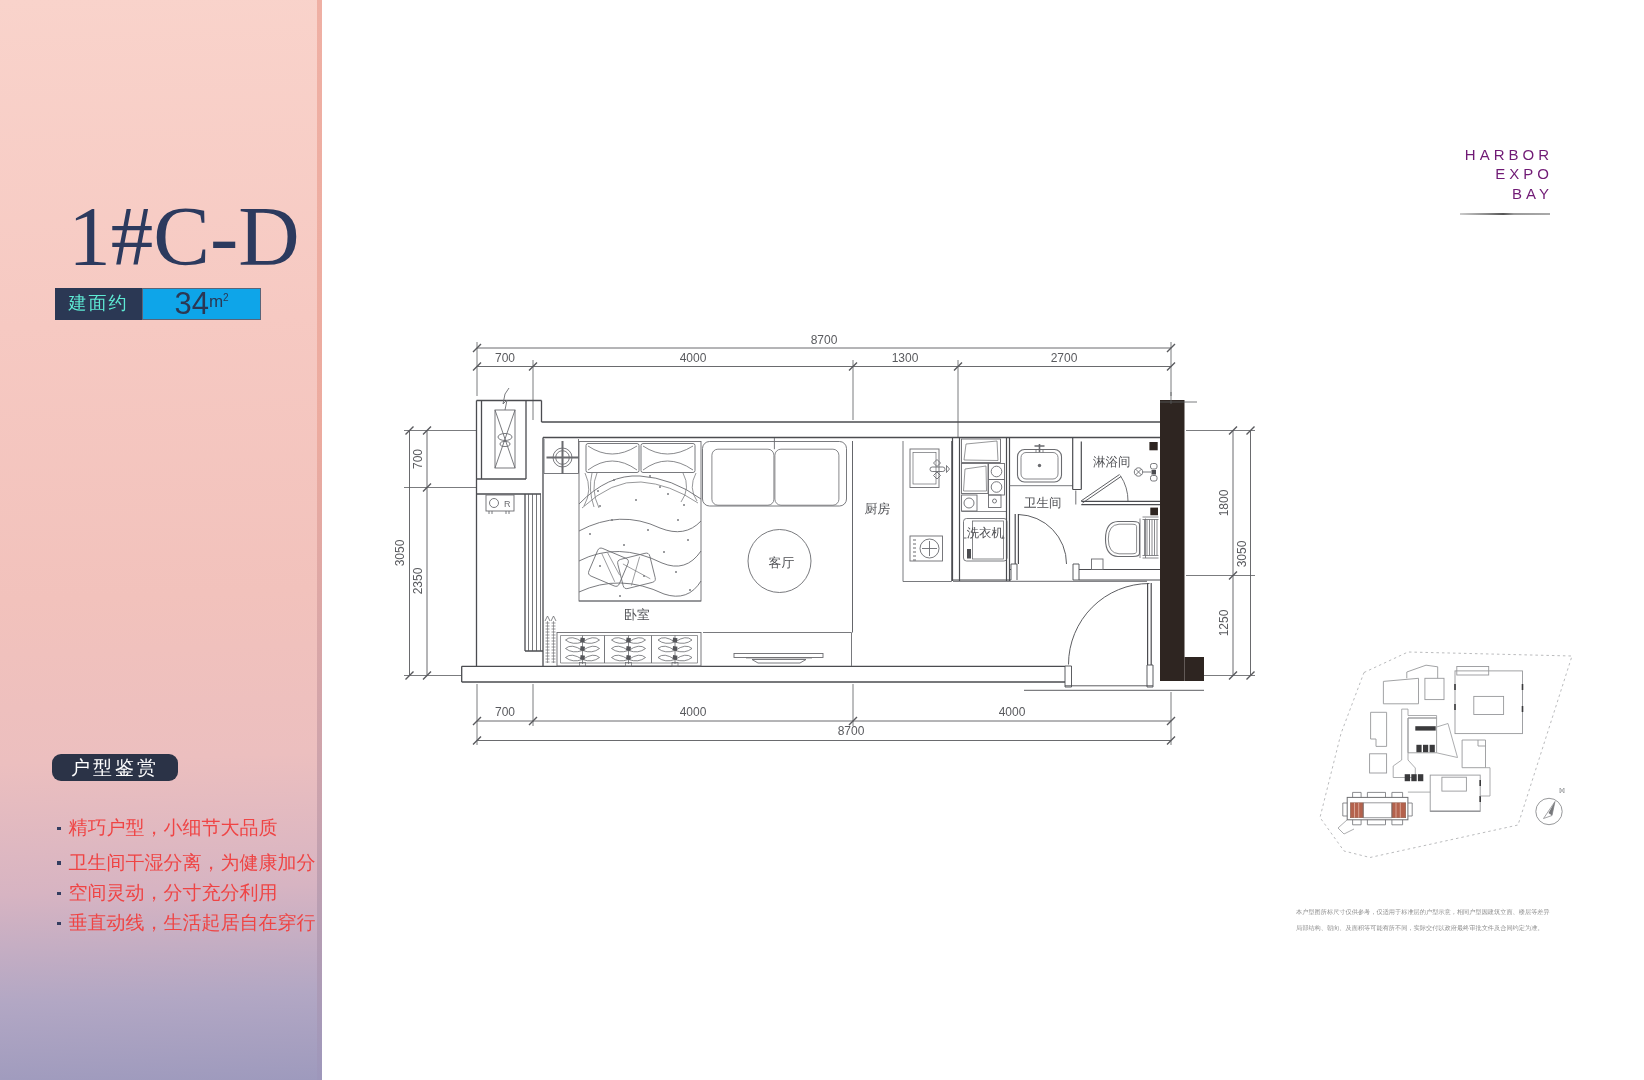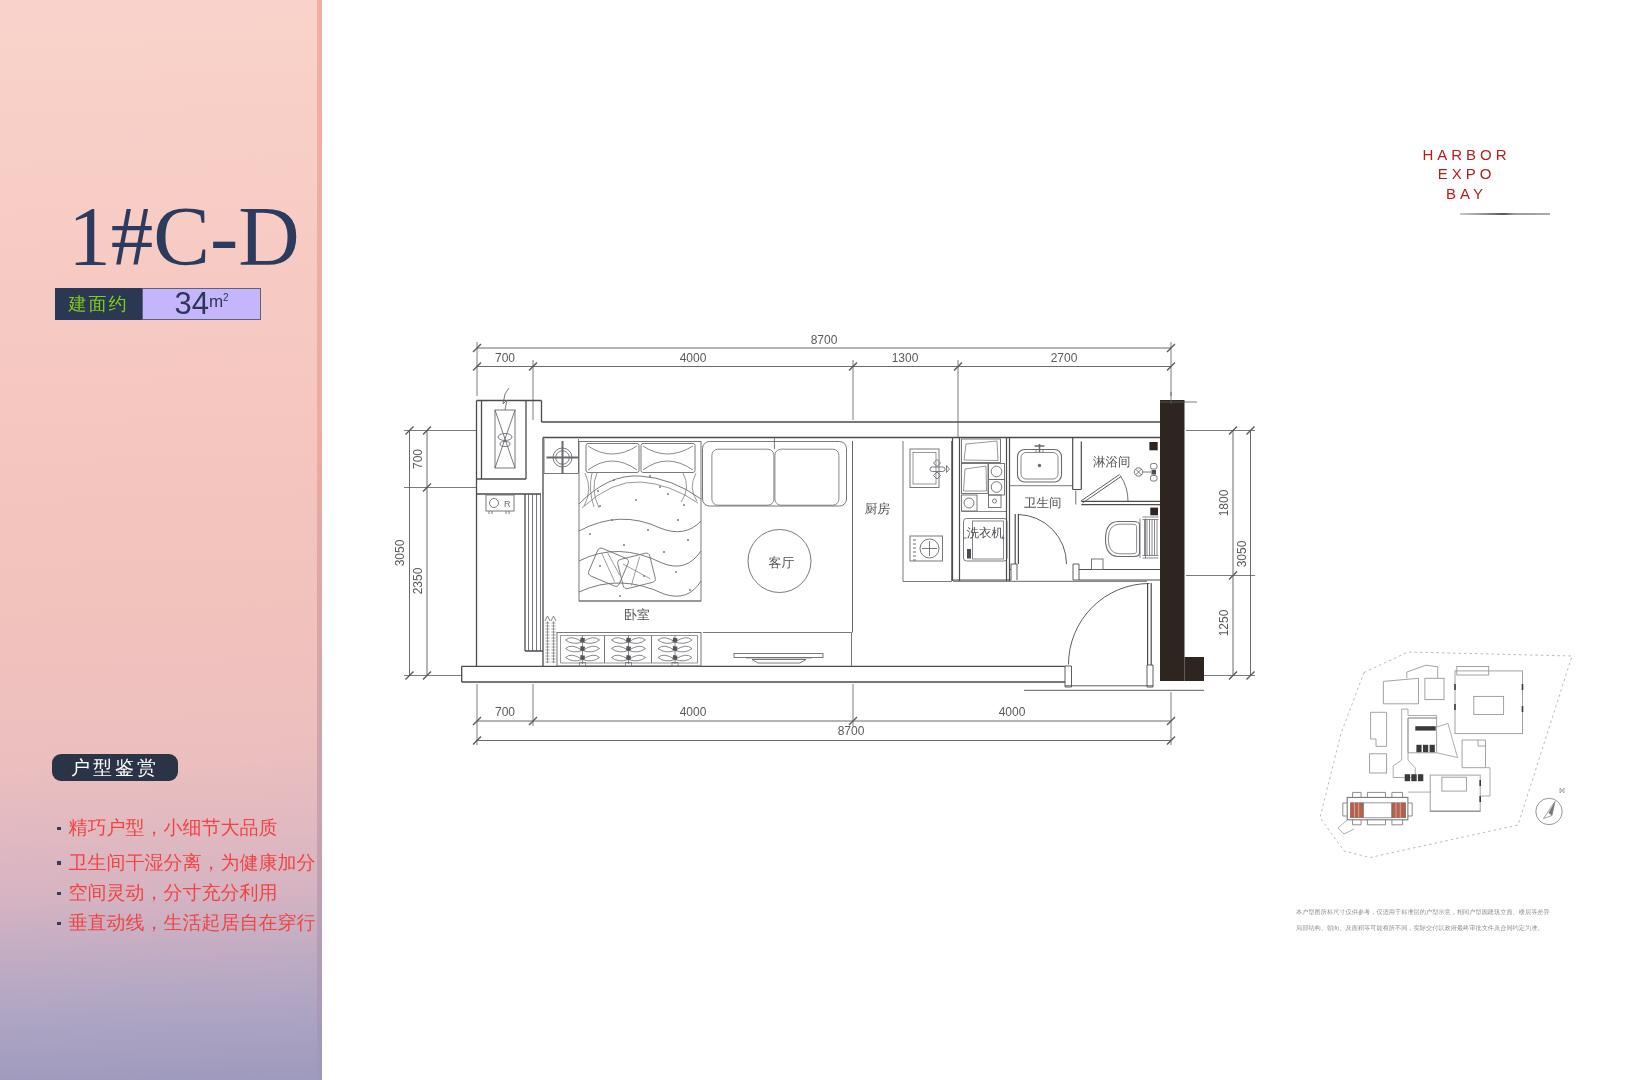--- a/index.html
+++ b/index.html
@@ -8,36 +8,36 @@
 </style>
 </head>
 <body>
 
 <div class="abs" style="left:0;top:0;width:317px;height:1080px;background:linear-gradient(178deg,#f9d3cb 0%,#f6c9c2 30%,#f2c2bc 55%,#ecbfbf 70%,#d7b4c2 82%,#b2a7c4 92%,#9e9abd 100%);"></div>
 
 <div class="abs" style="left:317px;top:0;width:5px;height:1080px;background:linear-gradient(180deg,#efb0a4 0%,#ecab9f 40%,#c9a2ad 75%,#9d97bb 100%);"></div>
 
 <div class="abs" style="left:44px;top:187px;width:280px;font-family:'Liberation Serif',serif;font-size:85px;letter-spacing:1.5px;color:#2c3a5e;letter-spacing:0px;text-align:center;">1#C-D</div>
 
-<div class="abs" style="left:55px;top:288px;width:87px;height:32px;background:#2b3854;color:#84cc16;font-size:18px;letter-spacing:2px;text-align:center;line-height:33px;">建面约</div>
-
-<div class="abs" style="left:142px;top:288px;width:117px;height:30px;background:#c4b5fd;border:1px solid #5a6478;color:#2b3854;text-align:center;">
+<div class="abs" style="left:55px;top:288px;width:87px;height:32px;background:#2b3854;color:#5eead4;font-size:18px;letter-spacing:2px;text-align:center;line-height:33px;font-family:Liberation Mono, monospace;">建面约</div>
+
+<div class="abs" style="left:142px;top:288px;width:117px;height:30px;background:#0ea5e9;border:1px solid #5a6478;color:#2b3854;text-align:center;">
   <span style="font-size:31px;line-height:30px;vertical-align:top;">34</span><span style="font-size:17px;line-height:26px;vertical-align:top;">m</span><span style="font-size:10px;line-height:18px;vertical-align:top;">2</span>
 </div>
 
 <div class="abs" style="left:52px;top:754px;width:126px;height:27px;background:#2b3347;color:#ffffff;font-size:19px;letter-spacing:3px;text-align:center;line-height:28px;border-radius:9px;">户型鉴赏</div>
 
 <div class="abs" style="left:57px;top:818px;width:260px;color:#ef4444;font-size:19px;">
   <div style="margin-bottom:15.5px;line-height:19px;"><span style="display:inline-block;width:3.5px;height:3.5px;background:#333d60;vertical-align:4px;margin-right:8px;"></span>精巧户型，小细节大品质</div>
   <div style="margin-bottom:11.5px;line-height:19px;"><span style="display:inline-block;width:3.5px;height:3.5px;background:#333d60;vertical-align:4px;margin-right:8px;"></span>卫生间干湿分离，为健康加分</div>
   <div style="margin-bottom:11px;line-height:19px;"><span style="display:inline-block;width:3.5px;height:3.5px;background:#333d60;vertical-align:4px;margin-right:8px;"></span>空间灵动，分寸充分利用</div>
   <div style="line-height:19px;"><span style="display:inline-block;width:3.5px;height:3.5px;background:#333d60;vertical-align:4px;margin-right:8px;"></span>垂直动线，生活起居自在穿行</div>
 </div>
 
-<div class="abs" style="left:1380px;top:145px;width:173px;text-align:center;color:#b91c1c;font-size:15px;letter-spacing:4px;line-height:19.3px;">HARBOR<br>EXPO<br>BAY</div>
+<div class="abs" style="left:1380px;top:145px;width:173px;text-align:right;color:#701a75;font-size:15px;letter-spacing:4px;line-height:19.3px;">HARBOR<br>EXPO<br>BAY</div>
 
 <div class="abs" style="left:1460px;top:213px;width:90px;height:2px;background:linear-gradient(90deg,#cccccc 0%,#8a8a8a 30%,#555555 48%,#9a9a9a 60%,#aaaaaa 100%);"></div>
 
 <div class="abs" style="left:1296px;top:904px;width:280px;color:#8f8f8f;font-size:6.2px;line-height:15.6px;letter-spacing:0px;">本户型图所标尺寸仅供参考，仅适用于标准层的户型示意，相同户型因建筑立面、楼层等差异<br>局部结构、朝向、及面积等可能有所不同，实际交付以政府最终审批文件及合同约定为准。</div>
 <svg class="abs" style="left:0;top:0;" width="1644" height="1080" viewBox="0 0 1644 1080">
 <g fill="none" stroke-linecap="butt">
 
 <g stroke="#595a5e" stroke-width="0.9">
 <path d="M477,348 H1171 M477,366.5 H1171"></path>
 <path d="M477,396 V342 M1171,396 V342" stroke-width="0.8"></path>

